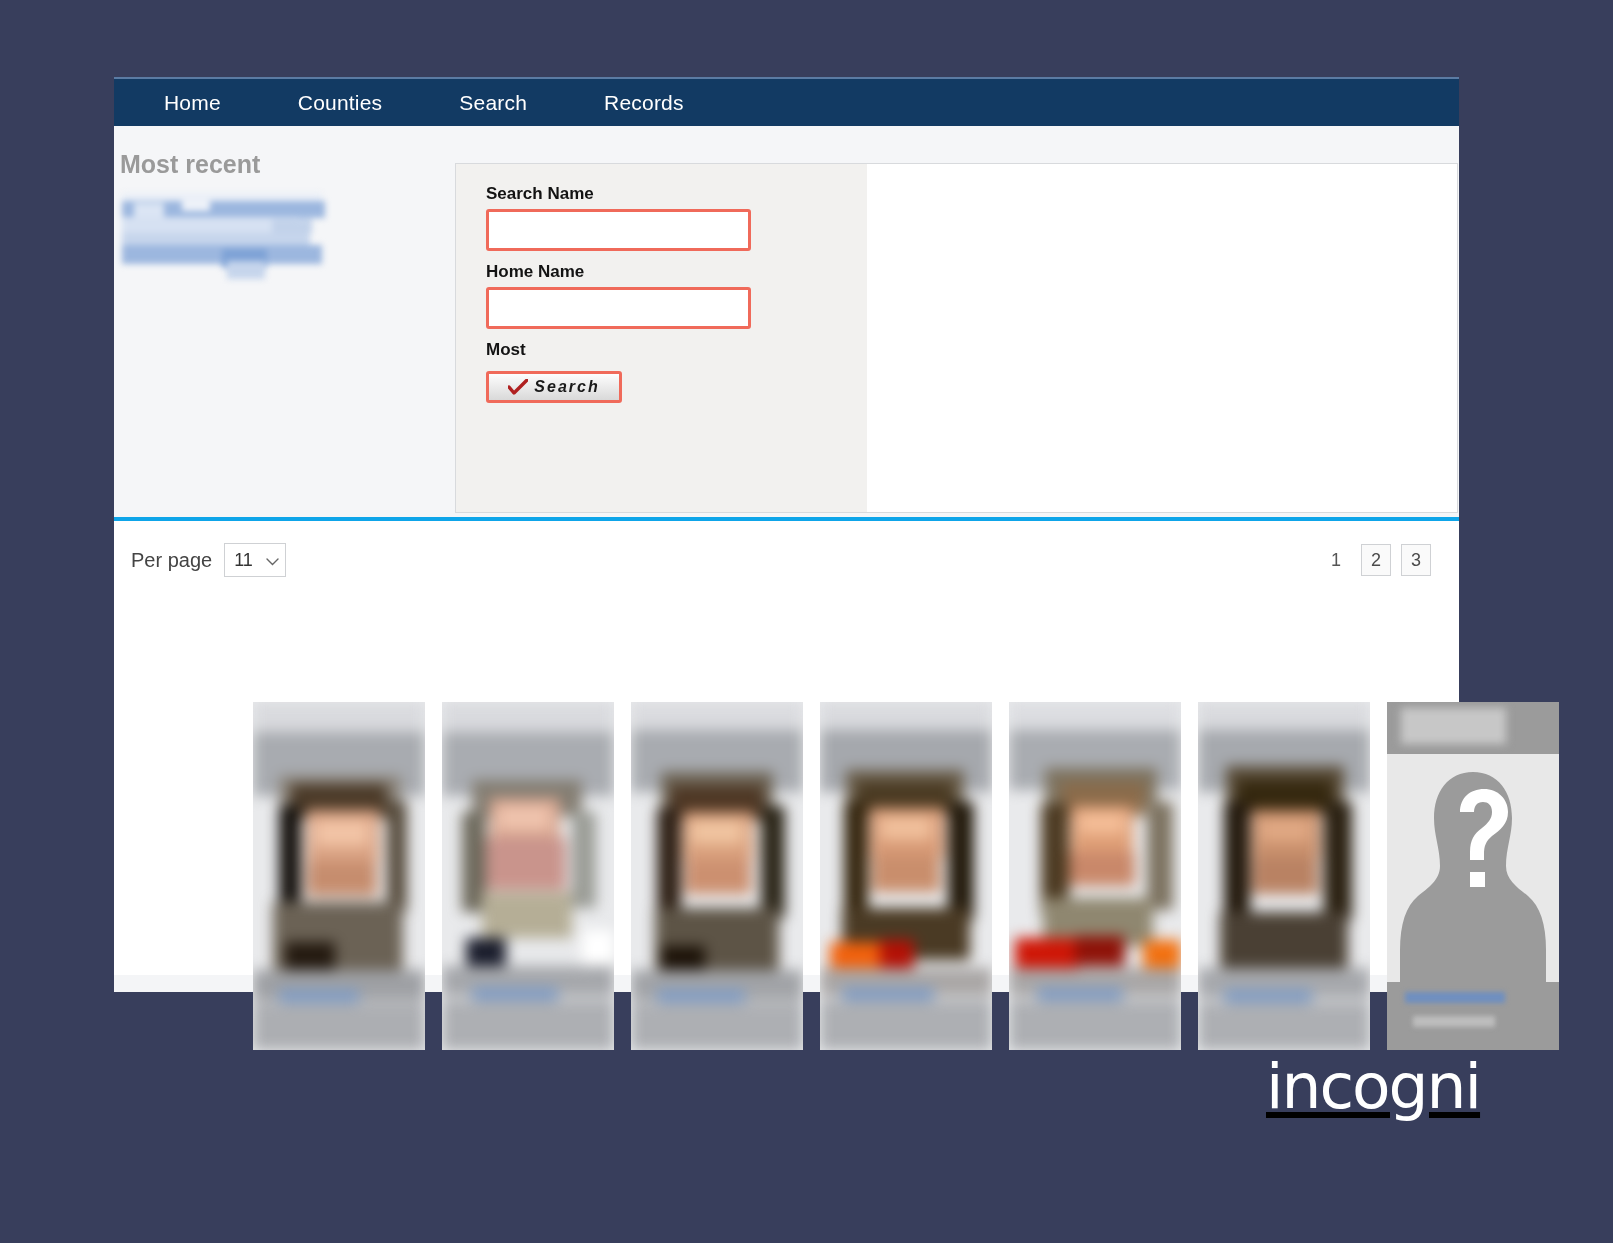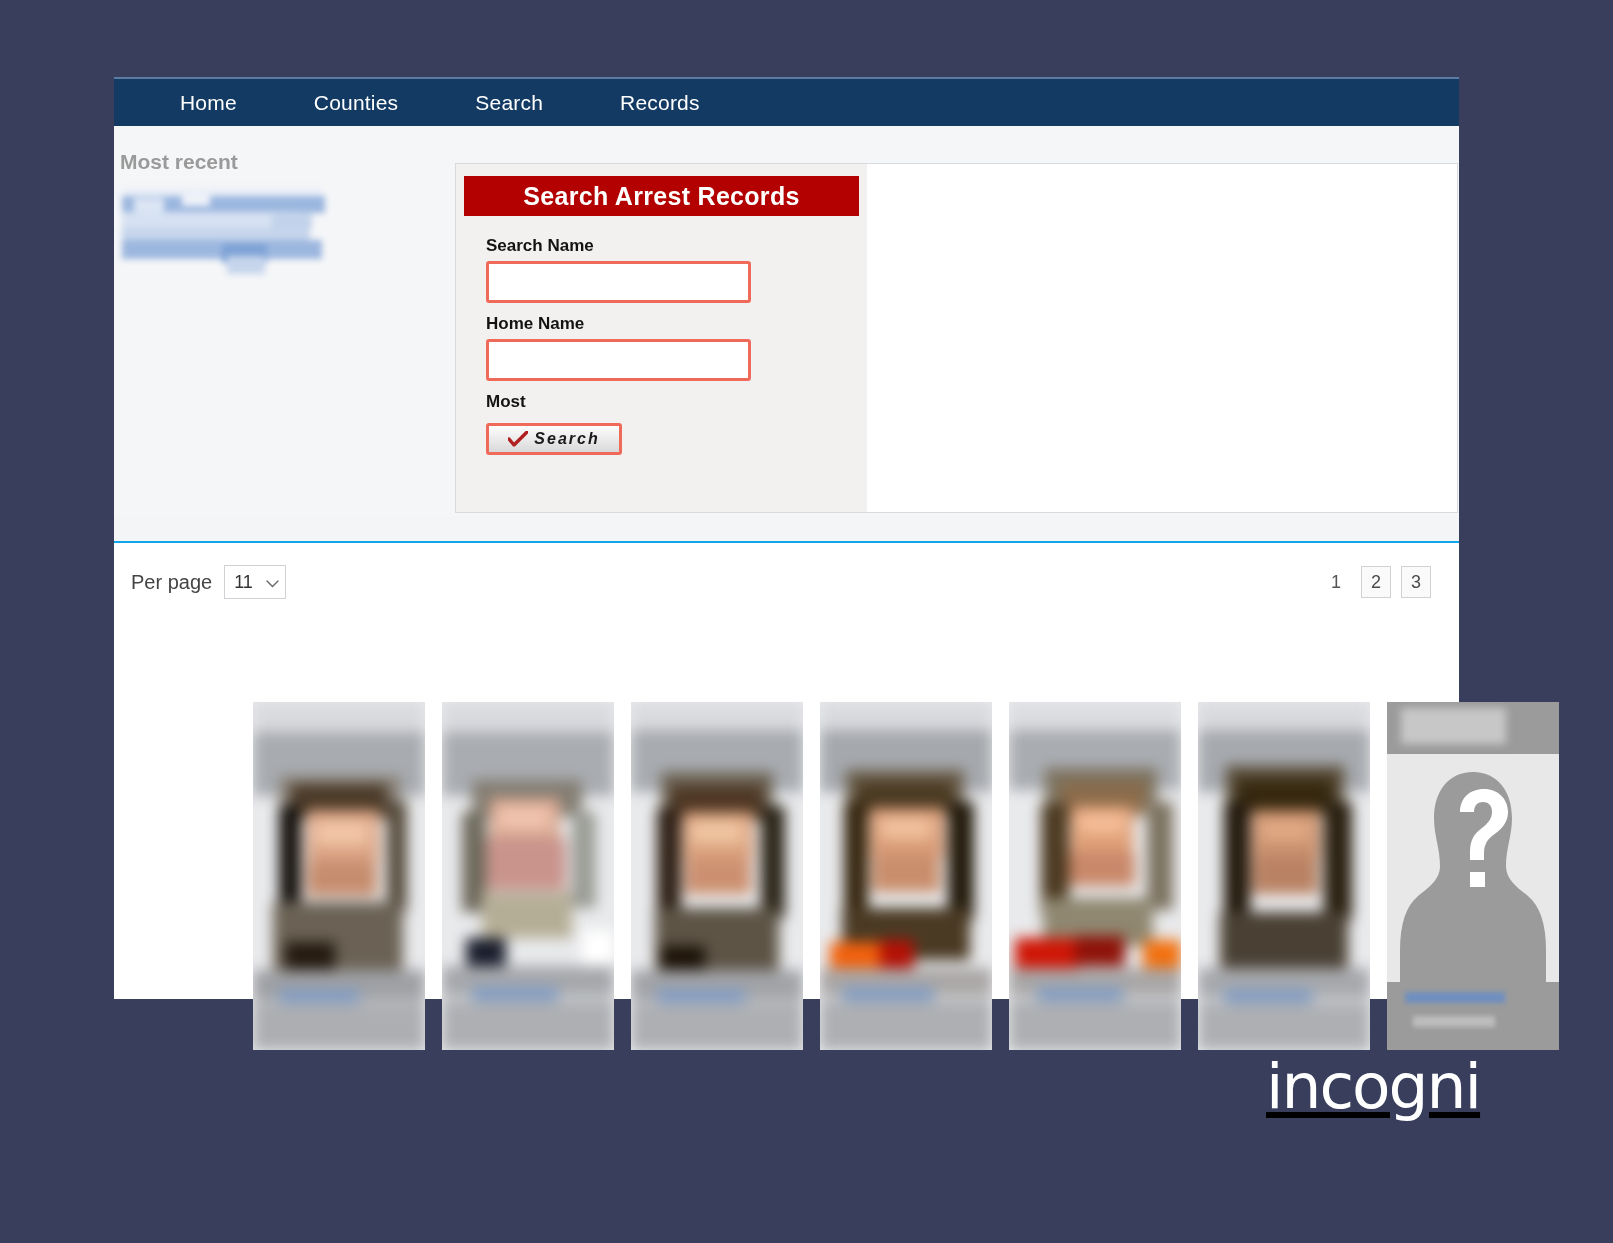--- a/index.html
+++ b/index.html
@@ -25,21 +25,21 @@
     background: #f4f5f7;
     box-sizing: border-box;
   }
 
   
   #main-nav {
     height: 49px;
     background: #123a63;
     display: flex;
     align-items: center;
-    padding-left: 56px;
+    padding-left: 40px;
     box-sizing: border-box;
     border-top: 2px solid #5b7ba3;
   }
   .nav-item {
     color: #ffffff;
     font-size: 21px;
     font-family: "Liberation Sans", sans-serif;
     padding: 0 10px;
     margin-right: 57px;
     cursor: pointer;
@@ -60,21 +60,21 @@
     position: absolute;
     left: 0;
     top: 0;
     width: 340px;
     height: 391px;
     box-sizing: border-box;
     padding: 24px 0 0 6px;
   }
   #sidebar-title {
     color: #9a9a9a;
-    font-size: 21px;
+    font-size: 25px;
     font-weight: bold;
     margin: 0 0 14px 0;
     padding-left: 0;
   }
   
   #recent-links {
     position: relative;
     width: 208px;
     height: 85px;
     margin-left: 2px;
@@ -184,25 +184,25 @@
     font-weight: bold;
     font-style: italic;
     letter-spacing: 2px;
     color: #1a1a1a;
   }
 
   
   #results-region {
     position: absolute;
     left: 0;
-    top: 464px;
+    top: 440px;
     width: 1345px;
     height: 458px;
     background: #ffffff;
-    border-top: 2px solid #0ea5e9;
+    border-top: 4px solid #0ea5e9;
     box-sizing: border-box;
   }
   #results-toolbar {
     height: 78px;
     display: flex;
     align-items: center;
     padding: 0 28px 0 17px;
     box-sizing: border-box;
   }
   #per-page-group {
@@ -373,21 +373,20 @@
         <div class="px" style="left:100px;top:56px;width:45px;height:19px;background:#7ea2d6;"></div>
         <div class="px" style="left:105px;top:68px;width:38px;height:18px;background:#c6d5ec;"></div>
         <div class="px" style="left:12px;top:10px;width:30px;height:14px;background:#dbe5f4;"></div>
         <div class="px" style="left:60px;top:8px;width:28px;height:10px;background:#eef2f9;"></div>
         <div class="px" style="left:150px;top:26px;width:40px;height:14px;background:#c2d2ea;"></div>
       </div>
     </div>
 
     <div id="search-panel">
       <div id="search-form-box">
-        <div id="search-form-header">Search Arrest Records</div>
         <div class="form-body">
 
           <div class="field-label">Search Name</div>
           <input class="text-input" type="text" placeholder="" style="">
 
           <div class="field-label">Home Name</div>
           <input class="text-input" type="text" placeholder="" style="">
 
           <div class="field-label">Most</div>
 

